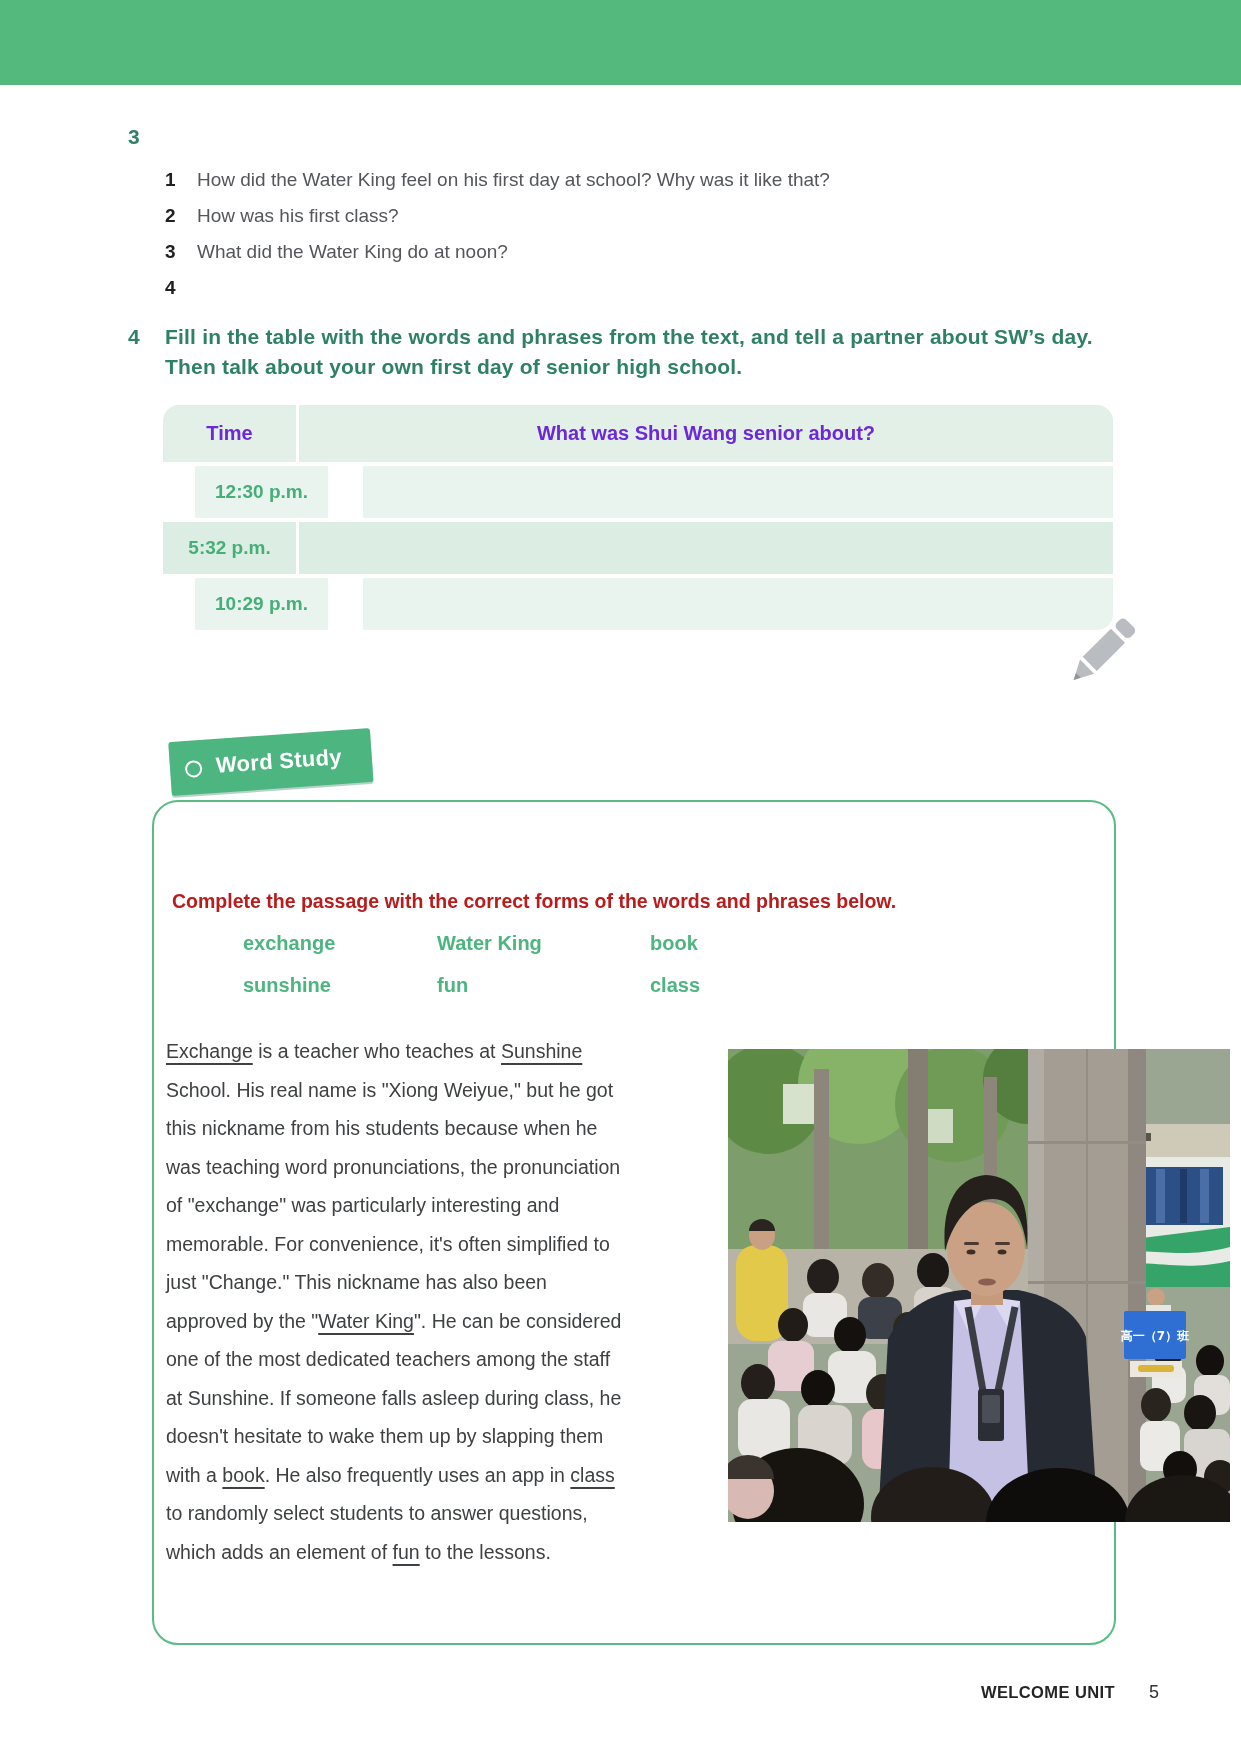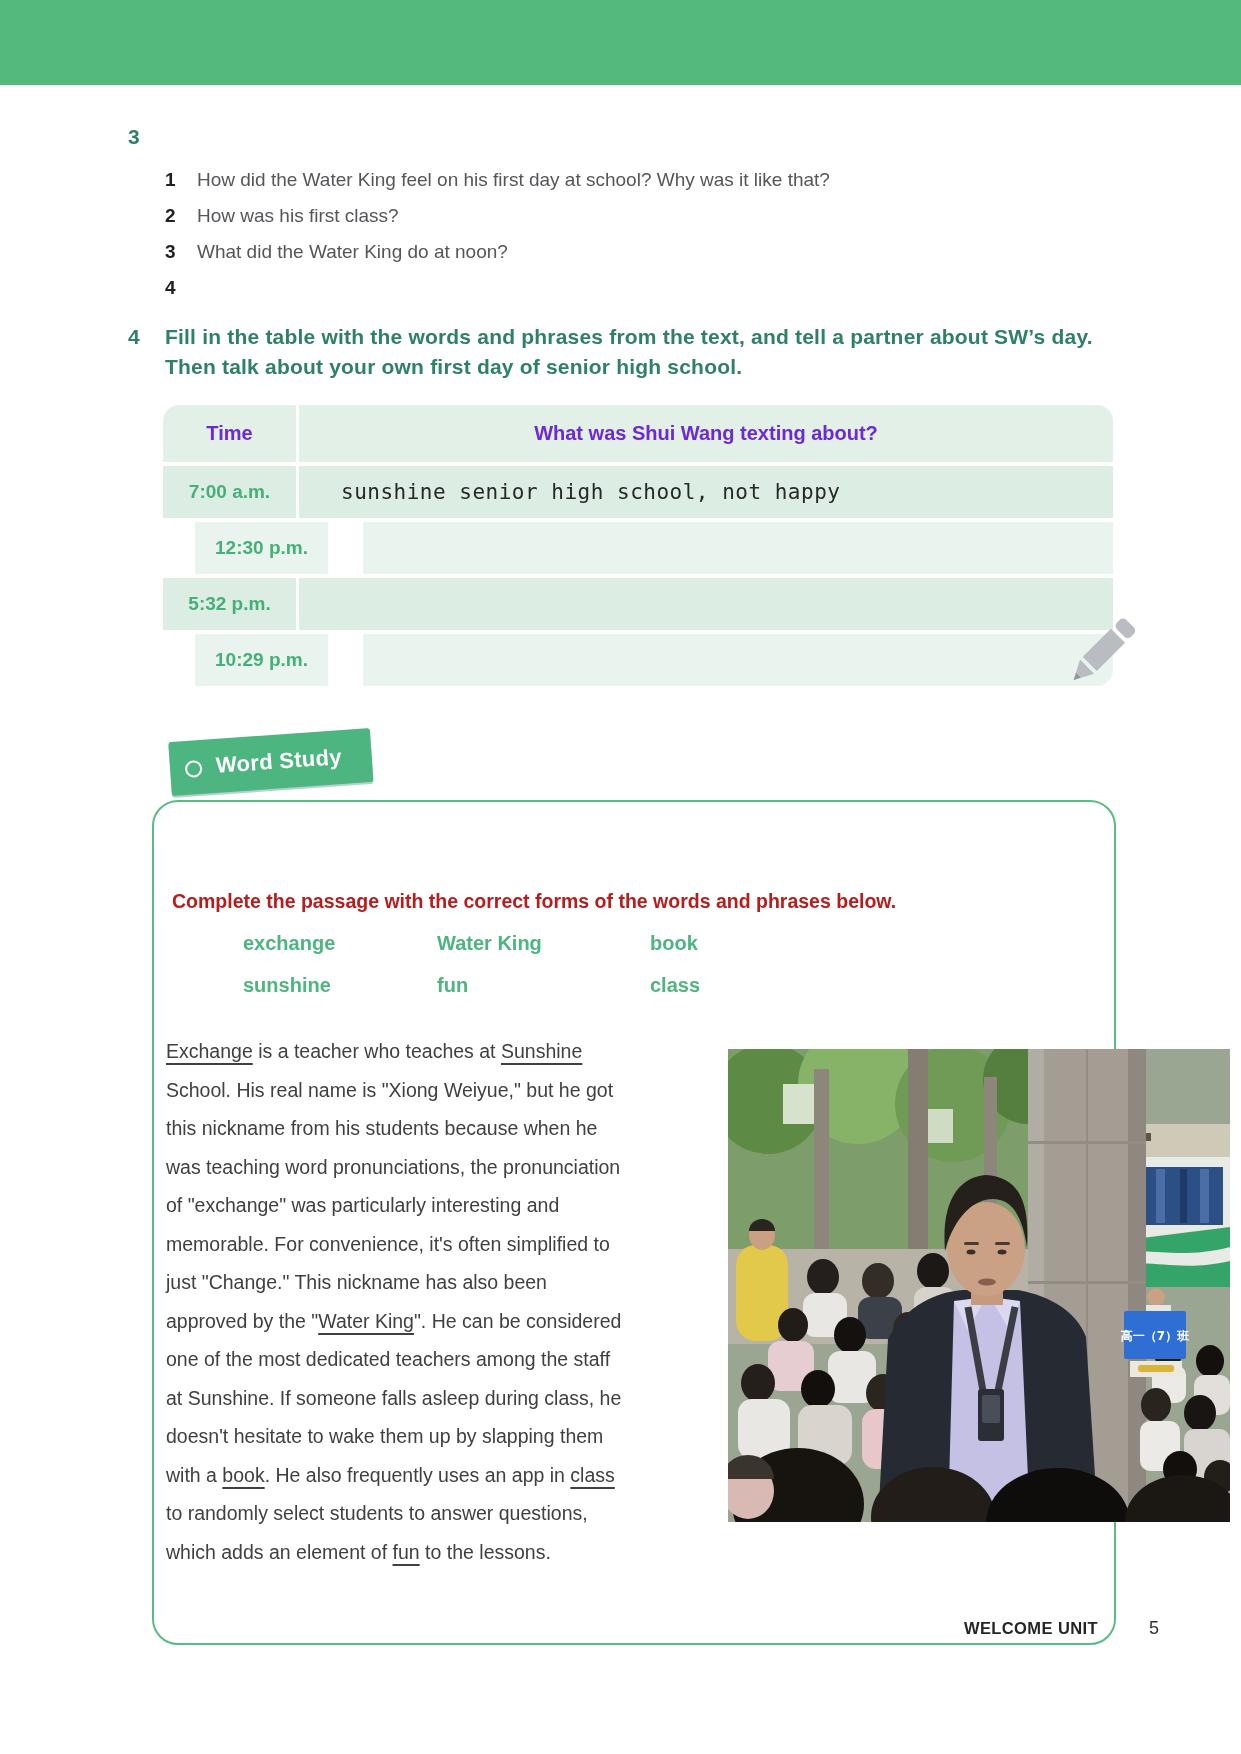--- a/index.html
+++ b/index.html
@@ -45,21 +45,21 @@
   .ring{position:absolute;left:15px;top:20px;width:13px;height:13px;border:2px solid #fff;border-radius:50%;}
   .instruction{position:absolute;left:172px;top:862px;width:900px;font-size:19.5px;font-weight:bold;color:#b91c1c;margin-top:28px;}
   .bank-word{position:absolute;color:#4cb580;font-weight:bold;font-size:20px;}
 
   .passage{position:absolute;left:166px;top:1032px;width:462px;margin:0;
            font-size:19.5px;line-height:38.5px;color:#3e4042;}
   .passage .u{text-decoration:underline;text-underline-offset:5px;text-decoration-thickness:1.5px;}
 
   .photo{position:absolute;left:728px;top:1049px;width:502px;height:473px;}
 
-  .footer{position:absolute;top:1618px;right:82px;display:flex;align-items:baseline;gap:51px;}
+  .footer{position:absolute;top:1682px;right:82px;display:flex;align-items:baseline;gap:34px;}
   .footer-label{font-size:16.5px;font-weight:bold;letter-spacing:.4px;color:#252525;}
   .footer-num{font-size:18px;color:#333;}
 </style>
 </head>
 <body>
 
 <div class="page">
 
   <div class="topbar"></div>
 
@@ -88,29 +88,21 @@
     <span class="sec-num">4</span>
     <h2 class="sec-title">Fill in the table with the words and phrases from the text, and tell a partner about SW’s day. Then talk about your own first day of senior high school.</h2>
   </div>
 
   <div class="wtable">
     <div class="trow thead-row">
       <div class="cell-time">
         <span class="th-label">Time</span>
       </div>
       <div class="cell-entry">
-        <span class="th-label">What was Shui Wang texting about?</span>
-      </div>
-    </div>
-    <div class="trow data-row row-dark">
-      <div class="cell-time">
-        <span class="time-label">7:00 a.m.</span>
-      </div>
-      <div class="cell-entry">
-        <span class="hand">sunshine senior high school, not happy</span>
+        <span class="th-label">What was Shui Wang senior about?</span>
       </div>
     </div>
     <div class="trow data-row row-light">
       <div class="cell-time">
         <span class="time-label">12:30 p.m.</span>
       </div>
       <div class="cell-entry">
         <span class="hand"></span>
       </div>
     </div>

